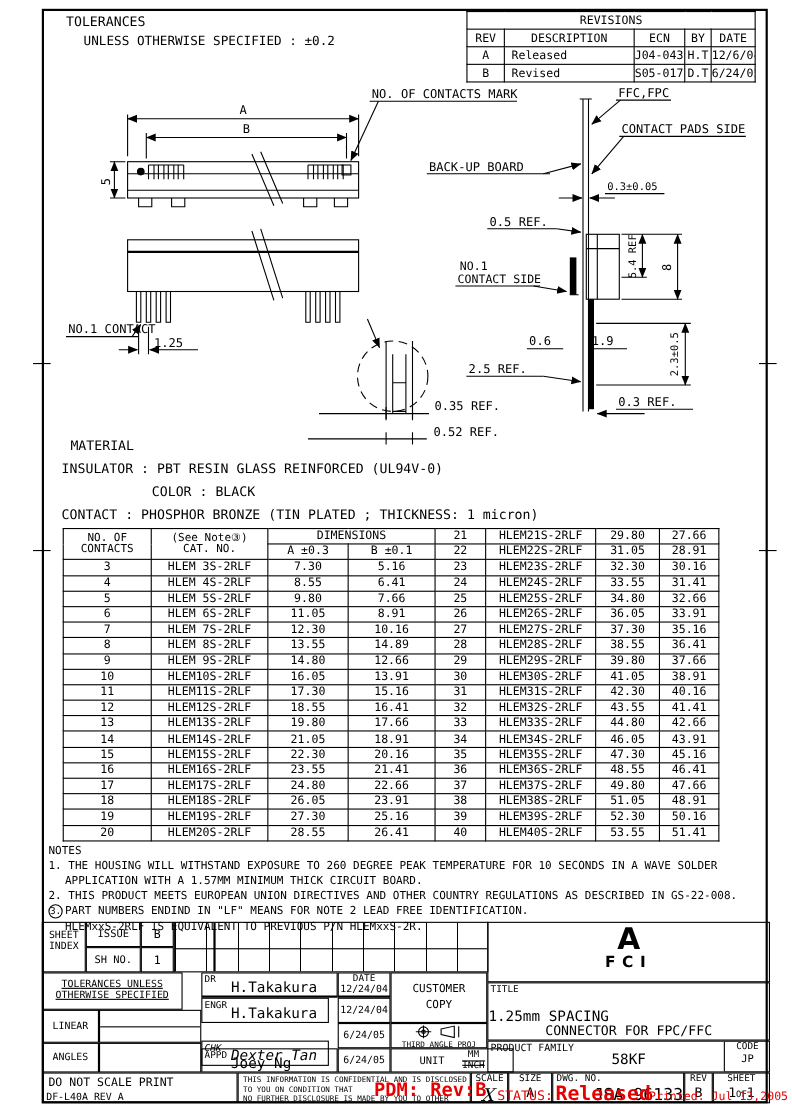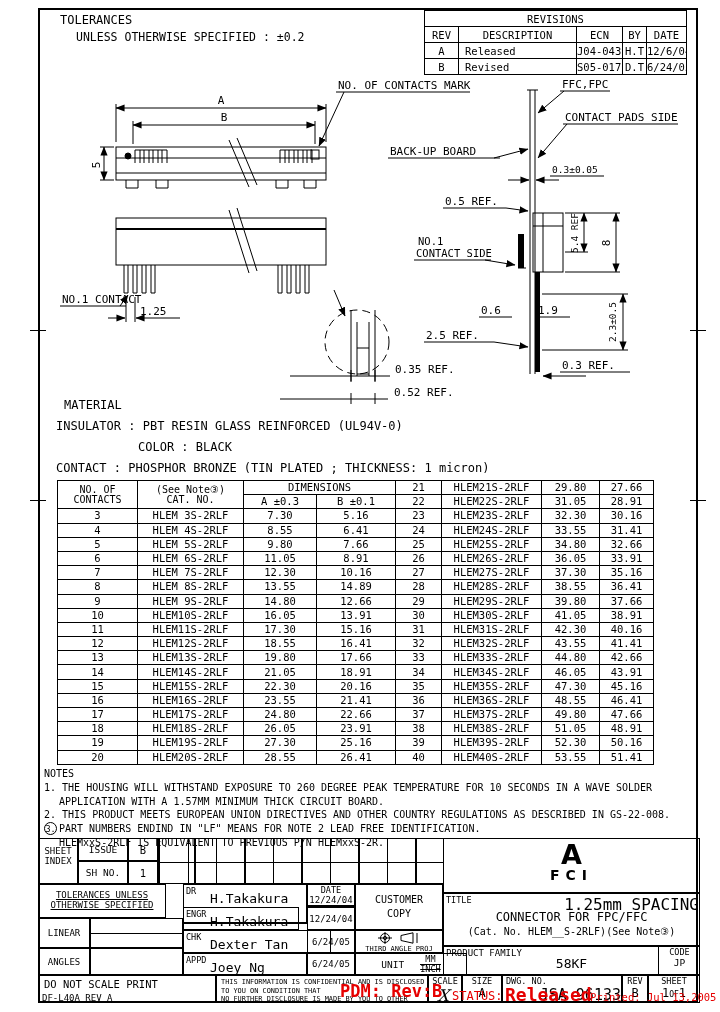--- a/index.html
+++ b/index.html
@@ -466,21 +466,21 @@
       <div style="height:23px;border-bottom:1px solid #000;"></div>
       <div style="position:absolute;left:35px;top:0;width:2px;height:46px;background:#000;"></div>
     </div>
 
     <div class="cell" style="left:405px;top:0;width:257px;height:55px;text-align:center;">
       <div style="font-family:'DejaVu Sans',sans-serif;font-weight:bold;font-size:27px;line-height:26px;margin-top:3px;">A</div>
       <div style="font-family:'DejaVu Sans',sans-serif;font-weight:bold;font-size:14px;letter-spacing:6px;line-height:15px;">FCI</div>
     </div>
     <div class="cell" style="left:405px;top:55px;width:257px;height:53px;">
       <span class="corner">TITLE</span>
-      <div style="text-align:right;font-size:16px;margin-top:4px;line-height:13px;">1.25mm SPACING</div>
+      <div style="text-align:left;font-size:13px;margin-top:24px;line-height:13px;">1.25mm SPACING</div>
       <div style="text-align:center;font-size:12px;line-height:13px;">CONNECTOR FOR FPC/FFC</div>
       <div style="text-align:center;font-size:10px;margin-top:2px;">(Cat. No. HLEM__S-2RLF)(See Note③)</div>
     </div>
     <div class="cell" style="left:405px;top:108px;width:257px;height:29px;">
       <span class="corner" style="font-size:9px;">PRODUCT FAMILY</span>
       <div style="text-align:center;font-size:13px;margin-top:9px;">58KF</div>
       <div class="cell" style="left:214px;top:-1px;width:43px;height:29px;text-align:center;">
         <div style="font-size:8.5px;">CODE</div>
         <div style="font-size:9.5px;">JP</div>
       </div>
@@ -490,34 +490,34 @@
       <div>TOLERANCES UNLESS</div>
       <div>OTHERWISE SPECIFIED</div>
     </div>
     <div class="cell ctr" style="left:0;top:80px;width:52px;height:30px;font-size:9px;">LINEAR</div>
     <div class="cell" style="left:52px;top:80px;width:93px;height:30px;">
       <div style="height:14px;border-bottom:1px solid #000;"></div>
     </div>
     <div class="cell ctr" style="left:0;top:110px;width:52px;height:27px;font-size:9px;">ANGLES</div>
     <div class="cell" style="left:52px;top:110px;width:93px;height:27px;"></div>
 
-    <div class="cell" style="left:145px;top:46px;width:124px;height:40px;border-bottom:2px solid #000;">
+    <div class="cell" style="left:145px;top:46px;width:124px;height:23px;border-bottom:2px solid #000;">
       <span class="corner">DR</span>
       <div style="font-size:13px;margin:6px 0 0 26px;">H.Takakura</div>
     </div>
     <div class="cell" style="left:269px;top:46px;width:48px;height:23px;text-align:center;border-bottom:2px solid #000;">
       <div style="font-size:8.5px;">DATE</div>
       <div style="font-size:9px;">12/24/04</div>
     </div>
     <div class="cell" style="left:145px;top:69px;width:116px;height:23px;">
       <span class="corner">ENGR</span>
       <div style="font-size:13px;margin:6px 0 0 26px;">H.Takakura</div>
     </div>
     <div class="cell ctr" style="left:269px;top:69px;width:48px;height:23px;font-size:9px;">12/24/04</div>
-    <div class="cell" style="left:145px;top:92px;width:148px;height:23px;">
+    <div class="cell" style="left:145px;top:108px;width:116px;height:23px;font-style:italic;">
       <span class="corner">CHK</span>
       <div style="font-size:13px;margin:6px 0 0 26px;">Dexter Tan</div>
     </div>
     <div class="cell ctr" style="left:269px;top:92px;width:48px;height:23px;font-size:9px;">6/24/05</div>
     <div class="cell" style="left:145px;top:115px;width:124px;height:22px;">
       <span class="corner">APPD</span>
       <div style="font-size:13px;margin:6px 0 0 26px;">Joey Ng</div>
     </div>
     <div class="cell ctr" style="left:269px;top:115px;width:48px;height:22px;font-size:9px;">6/24/05</div>
 

